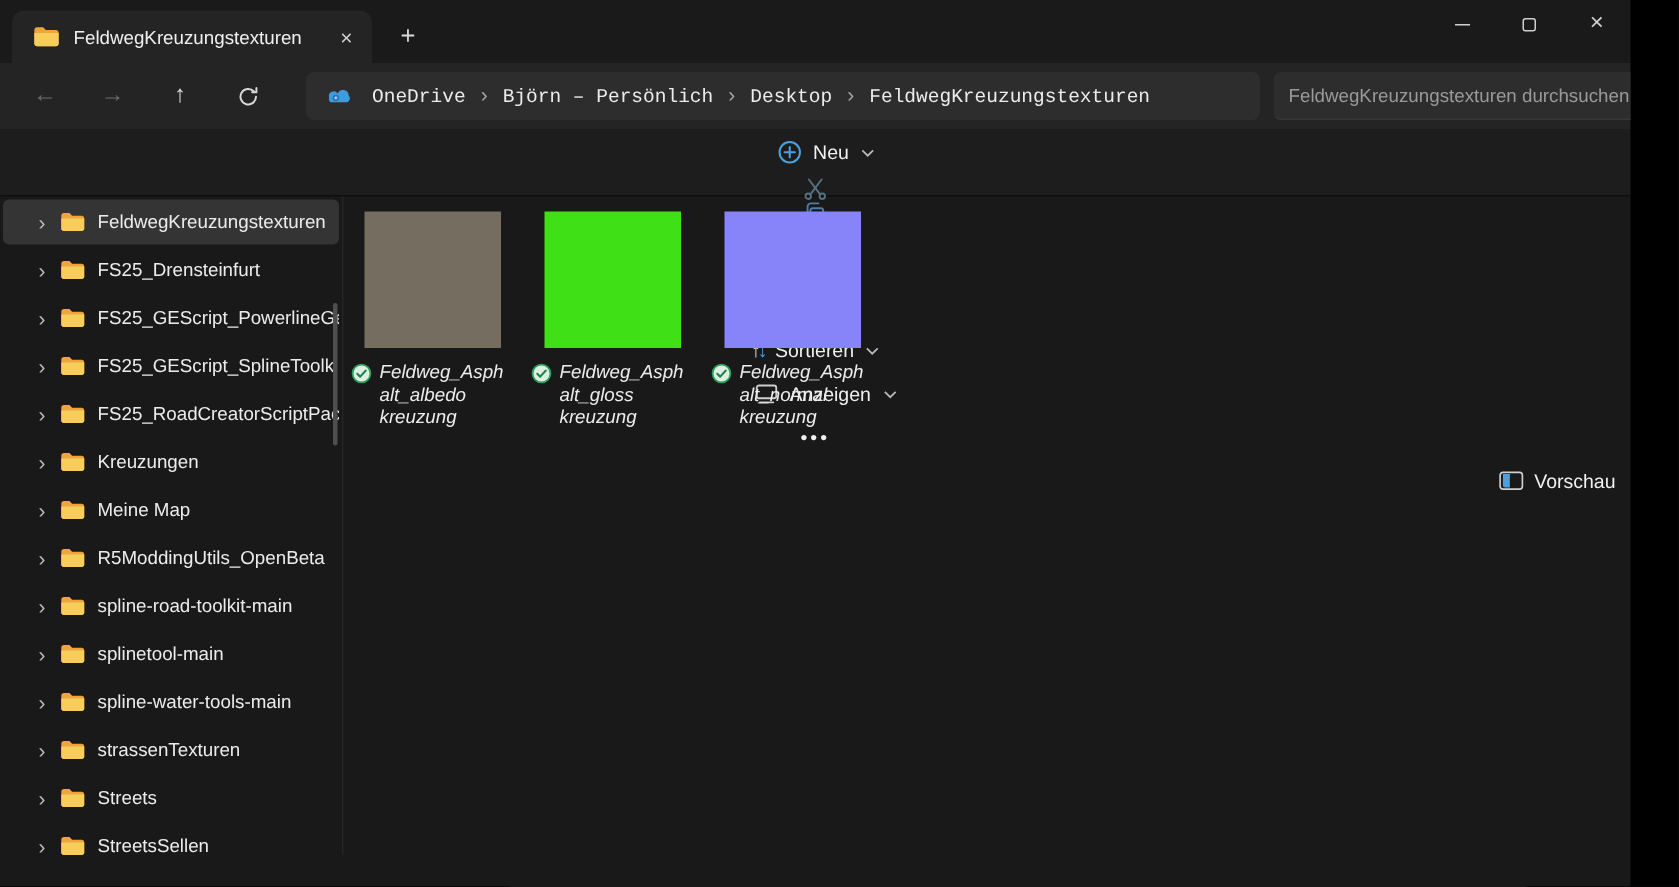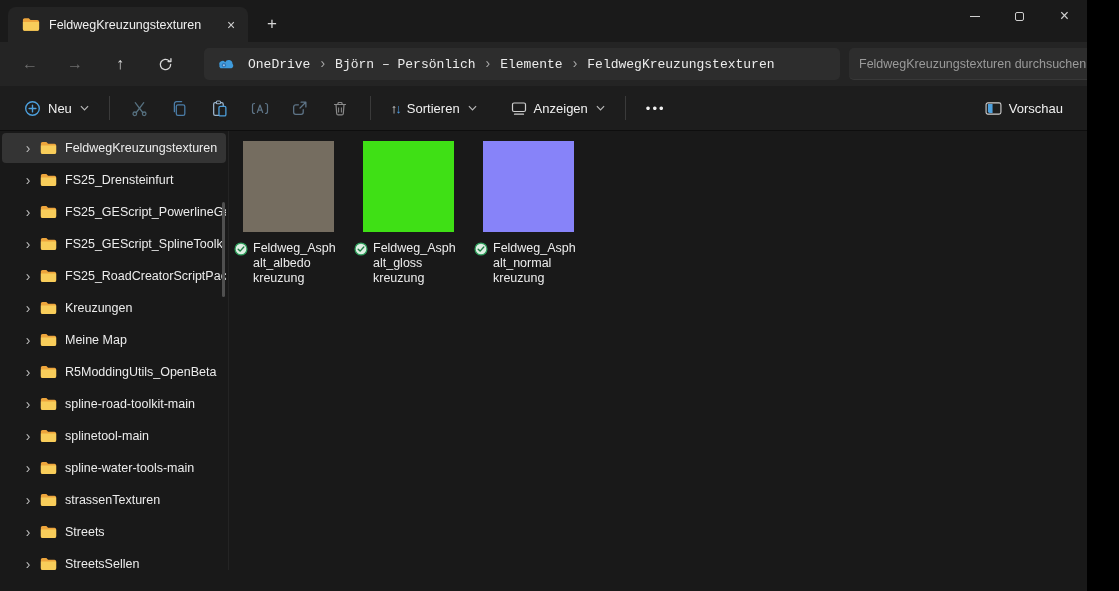--- a/index.html
+++ b/index.html
@@ -25,42 +25,42 @@
   .navgroup{ display:flex; gap:11px; padding-left:13px; }
   .addressbar{ position:absolute; left:204px; top:6px; width:636px; height:32px; background:#2d2d2d; border-radius:5px; display:flex; align-items:center; padding:0 10px; }
   .crumb{ font-size:13px; color:#ececec; padding:3px 6px; border-radius:3px; white-space:nowrap;font-family:Liberation Mono, monospace; }
   .crumb-sep{ font-size:14px; color:#a8a8a8; padding:0 4px 2px 4px; }
   .cloud{ margin:0 6px 0 2px; display:flex; }
   .searchbox{ position:absolute; left:849px; top:6px; width:261px; height:32px; background:#2d2d2d; border-radius:5px; display:flex; align-items:center; padding:0 8px 0 10px; border-bottom:1px solid #383838; }
   .searchbox input{ flex:1; min-width:0; background:transparent; border:none; outline:none; color:#cfcfcf; font-size:12.5px; font-family:"Liberation Sans",sans-serif; }
   .searchbox input::placeholder{ color:#9a9a9a; }
 
   
-  .toolbar{ position:absolute; left:0; top:86px; width:100%; height:45px; background:#1d1d1d; border-bottom:1px solid #0e0e0e; display:flex; align-items:center; }
+  .toolbar{ position:absolute; left:0; top:86px; width:100%; height:45px; background:#1d1d1d; border-bottom:1px solid #0e0e0e; display:flex; align-items:center;flex-direction:column; }
   .tbtn{ display:flex; align-items:center; gap:7px; padding:7px 10px; border-radius:4px; font-size:13px; color:#f0f0f0; white-space:nowrap; }
   .iconbtn{ width:40px; height:34px; display:flex; align-items:center; justify-content:center; border-radius:4px; }
   .tsep{ width:1px; height:24px; background:#3a3a3a; margin:0 10px; }
   .chev{ display:flex; margin-left:1px; }
   .dots{ font-size:13px; color:#f0f0f0; letter-spacing:2px; }
-  .tb-right{ margin-left:auto; padding-right:14px; display:flex; align-items:center; }
+  .tb-right{ margin-left:auto; display:flex; align-items:center; }
   .sortglyphs{ font-size:13px; letter-spacing:-2px; }
   .sortglyphs .u{ color:#eaeaea; } .sortglyphs .d{ color:#4d9fe8; }
 
   
   .bodyarea{ position:absolute; left:0; top:131px; width:100%; height:439px; display:flex; }
   .sidebar{ position:relative; width:229px; height:100%; border-right:1px solid #242424; overflow:hidden; padding-top:2px; }
   .srow{ height:30px; margin:0 2px 2px 2px; border-radius:4px; display:flex; align-items:center; }
   .srow.selected{ background:#343434; }
   .srow .tchev{ width:20px; margin-left:16px; text-align:center; color:#bdbdbd; font-size:14px; }
   .srow .ficon{ margin:0 8px 0 2px; display:flex; }
   .srow .slabel{ flex:1; font-size:12.5px; color:#ececec; white-space:nowrap; overflow:hidden; }
   .sb-scroll{ position:absolute; right:3px; top:71px; width:3px; height:95px; background:#4f4f4f; border-radius:2px; }
 
   .content{ position:relative; flex:1; height:100%; }
-  .file{ position:absolute; top:10px; width:112px; }
+  .file{ position:absolute; top:10px; width:112px;font-style:italic; }
   .file .thumb{ width:91px; height:91px; margin-left:10px; }
   .file .flabel{ position:relative; margin-top:9px; padding-left:20px; font-size:12.5px; line-height:15px; color:#ececec; }
   .file .sync{ position:absolute; left:1px; top:1px; }
 
   .preview{ position:relative; width:273px; height:100%; border-left:1px solid #242424; display:flex; align-items:center; justify-content:center; }
   .preview-msg{ font-size:12.5px; color:#d4d4d4; text-align:center; padding:0 10px; }
 
   
   .statusbar{ position:absolute; left:0; top:570px; width:100%; height:21px; background:#1f1f1f; border-top:1px solid #101010; display:flex; align-items:center; }
   .status-text{ font-size:12px; color:#d0d0d0; padding-left:10px; }
@@ -116,21 +116,21 @@
         <svg width="20" height="14" viewBox="0 0 24 16">
             <path d="M19.8 7.6a4.6 4.6 0 0 0-8.8-1.7 3.9 3.9 0 0 0-6.9 3.4A3.4 3.4 0 0 0 5.4 13h13.2a3.3 3.3 0 0 0 1.2-5.4z" fill="#3f9bdc"></path>
             <circle cx="9.5" cy="9.5" r="2.6" fill="#2d74b5"></circle>
             <path d="M8.3 9.5h2.4M9.5 8.3v2.4" stroke="#cfe6f7" stroke-width=".8"></path>
           </svg>
       </span>
       <span class="crumb">OneDrive</span>
       <span class="crumb-sep">›</span>
       <span class="crumb">Björn – Persönlich</span>
       <span class="crumb-sep">›</span>
-      <span class="crumb">Elemente</span>
+      <span class="crumb">Desktop</span>
       <span class="crumb-sep">›</span>
       <span class="crumb">FeldwegKreuzungstexturen</span>
     </div>
 
     <div class="searchbox">
       <input type="text" placeholder="FeldwegKreuzungstexturen durchsuchen" style="">
       <svg width="14" height="14" viewBox="0 0 16 16">
           <circle cx="6.5" cy="6.5" r="4.6" fill="none" stroke="#cfcfcf" stroke-width="1.3"></circle>
           <path d="M10.2 10.2 14 14" stroke="#cfcfcf" stroke-width="1.3" stroke-linecap="round"></path>
         </svg>

